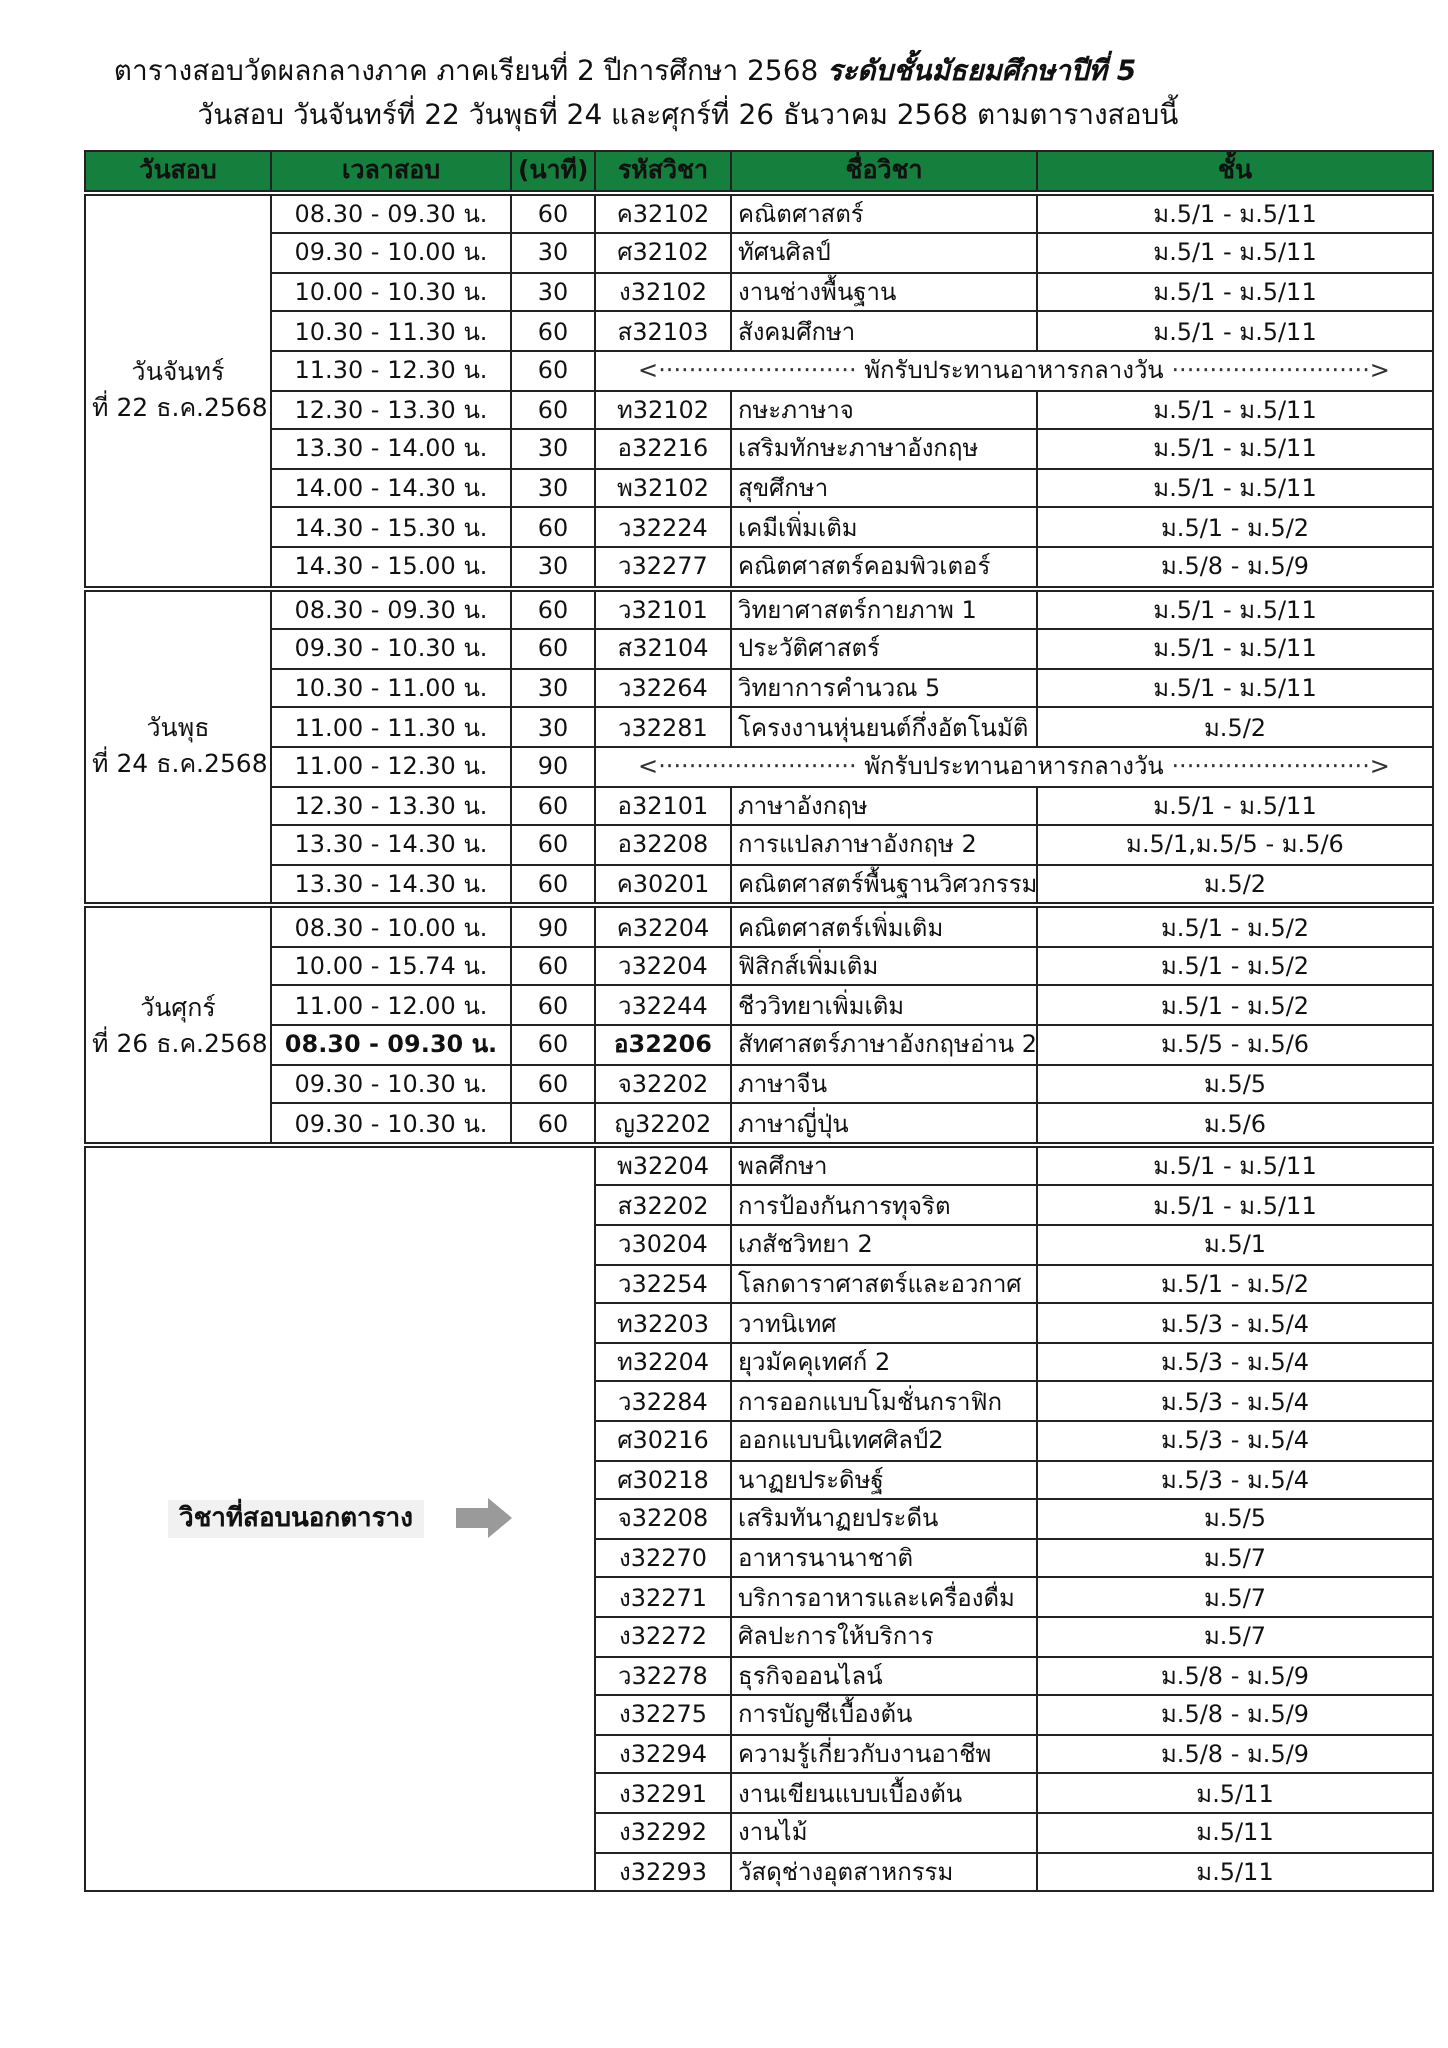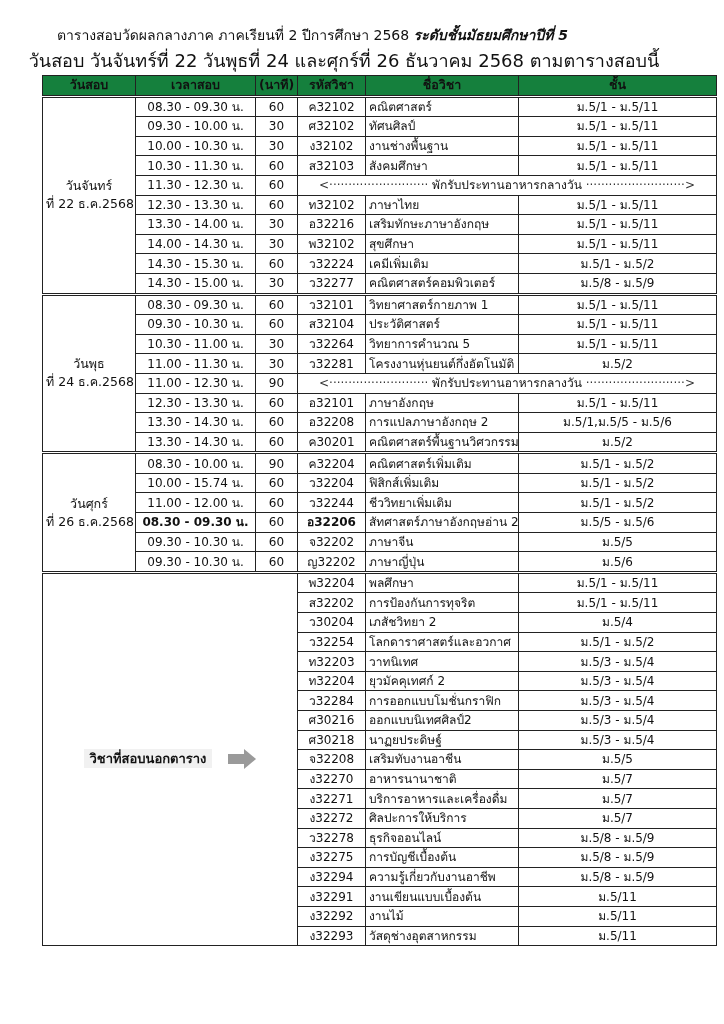--- a/index.html
+++ b/index.html
@@ -1,20 +1,20 @@
 <!DOCTYPE html>
 <html><head>
 <meta charset="utf-8">
 <style>
   html, body { margin:0; padding:0; background:#ffffff; }
   body { width:724px; height:1024px; position:relative; overflow:hidden;
          font-family: "DejaVu Sans", "Liberation Sans", sans-serif; color:#111; }
   .title1 { position:absolute; top:24px; left:0; width:625px; text-align:center; font-size:14px; }
   .title1 b { font-style:italic; }
-  .title2 { position:absolute; top:46px; left:0; width:688px; text-align:center; font-size:18px; }
+  .title2 { position:absolute; top:46px; left:0; width:688px; text-align:center; font-size:14px; }
   table.sched { position:absolute; top:75px; left:42px; width:674px; border-collapse:collapse;
                 table-layout:fixed; font-size:12px; }
   table.sched td, table.sched th { border:1px solid #222; padding:0 3px; height:18.6px;
                 line-height:18px; white-space:nowrap; overflow:hidden; }
   table.sched th { background:#15803d; font-weight:bold; text-align:center; font-size:12.5px; border-width:1.5px; }
   .c { text-align:center; }
   .l { text-align:left; }
   .day { text-align:center; vertical-align:middle; line-height:19px; font-size:12.5px;margin-left:44px; }
   tr.groupstart td { border-top:3px double #222; }
   .lunch { text-align:center; letter-spacing:0; }
@@ -87,21 +87,21 @@
       </tr>
       <tr>
         <td class="c">11.30 - 12.30 น.</td>
         <td class="c">60</td>
         <td class="lunch" colspan="3"><span class="dots">&lt;·························· </span><span>พักรับประทานอาหารกลางวัน</span><span class="dots"> ··························&gt;</span></td>
       </tr>
       <tr>
         <td class="c">12.30 - 13.30 น.</td>
         <td class="c">60</td>
         <td class="c">ท32102</td>
-        <td class="l">ภาษาไทย</td>
+        <td class="l">กษะภาษาจ</td>
         <td class="c">ม.5/1 - ม.5/11</td>
       </tr>
       <tr>
         <td class="c">13.30 - 14.00 น.</td>
         <td class="c">30</td>
         <td class="c">อ32216</td>
         <td class="l">เสริมทักษะภาษาอังกฤษ</td>
         <td class="c">ม.5/1 - ม.5/11</td>
       </tr>
       <tr>
@@ -236,21 +236,21 @@
         <td class="c">ม.5/1 - ม.5/11</td>
       </tr>
       <tr>
         <td class="c">ส32202</td>
         <td class="l">การป้องกันการทุจริต</td>
         <td class="c">ม.5/1 - ม.5/11</td>
       </tr>
       <tr>
         <td class="c">ว30204</td>
         <td class="l">เภสัชวิทยา 2</td>
-        <td class="c">ม.5/4</td>
+        <td class="c">ม.5/1</td>
       </tr>
       <tr>
         <td class="c">ว32254</td>
         <td class="l">โลกดาราศาสตร์และอวกาศ</td>
         <td class="c">ม.5/1 - ม.5/2</td>
       </tr>
       <tr>
         <td class="c">ท32203</td>
         <td class="l">วาทนิเทศ</td>
         <td class="c">ม.5/3 - ม.5/4</td>
@@ -270,21 +270,21 @@
         <td class="l">ออกแบบนิเทศศิลป์2</td>
         <td class="c">ม.5/3 - ม.5/4</td>
       </tr>
       <tr>
         <td class="c">ศ30218</td>
         <td class="l">นาฏยประดิษฐ์</td>
         <td class="c">ม.5/3 - ม.5/4</td>
       </tr>
       <tr>
         <td class="c">จ32208</td>
-        <td class="l">เสริมทับงานอาชีน</td>
+        <td class="l">เสริมทันาฏยประดีน</td>
         <td class="c">ม.5/5</td>
       </tr>
       <tr>
         <td class="c">ง32270</td>
         <td class="l">อาหารนานาชาติ</td>
         <td class="c">ม.5/7</td>
       </tr>
       <tr>
         <td class="c">ง32271</td>
         <td class="l">บริการอาหารและเครื่องดื่ม</td>

